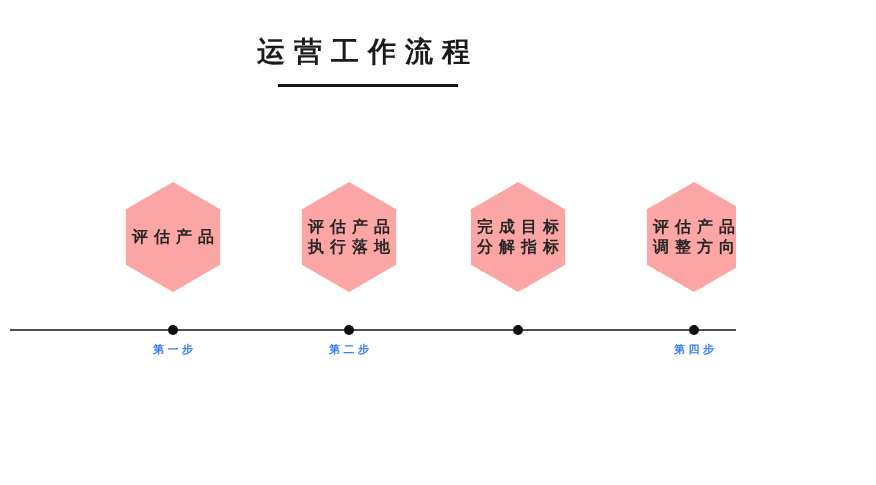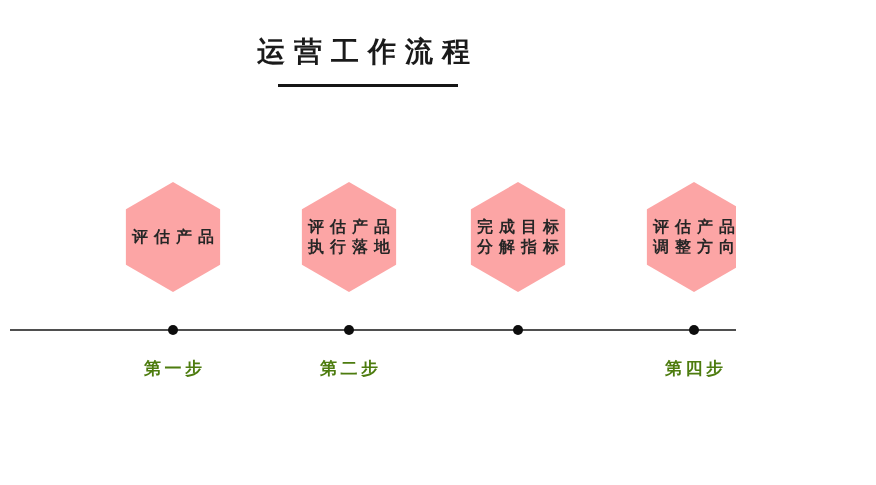--- a/index.html
+++ b/index.html
@@ -73,30 +73,30 @@
     top: 325px;
     left: 50%;
     transform: translateX(-50%);
     width: 10px;
     height: 10px;
     border-radius: 50%;
     background: #0d0d0d;
   }
   .step-label {
     position: absolute;
-    top: 357px;
+    top: 342px;
     left: 0;
     width: 100%;
     box-sizing: border-box;
     text-align: center;
-    font-size: 17px;
+    font-size: 11px;
     font-weight: bold;
     letter-spacing: 3.5px;
     padding-left: 3.5px;
-    color: #4d7c0f;
+    color: #3b82f6;
   }
   .timeline {
     position: absolute;
     top: 329px;
     left: 10px;
     width: 848px;
     height: 2px;
     background: #4f4f4f;
     z-index: 1;
   }

